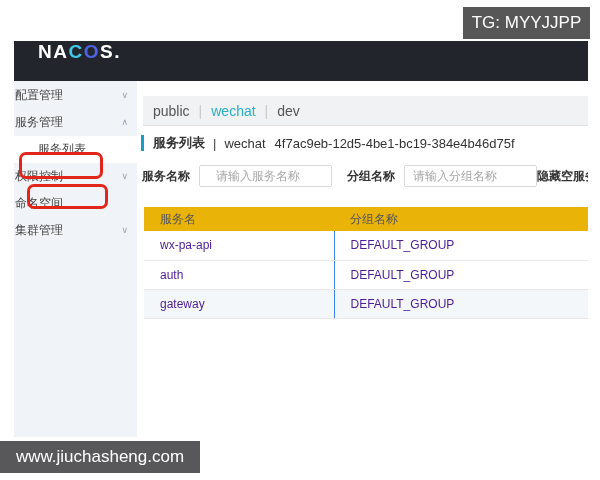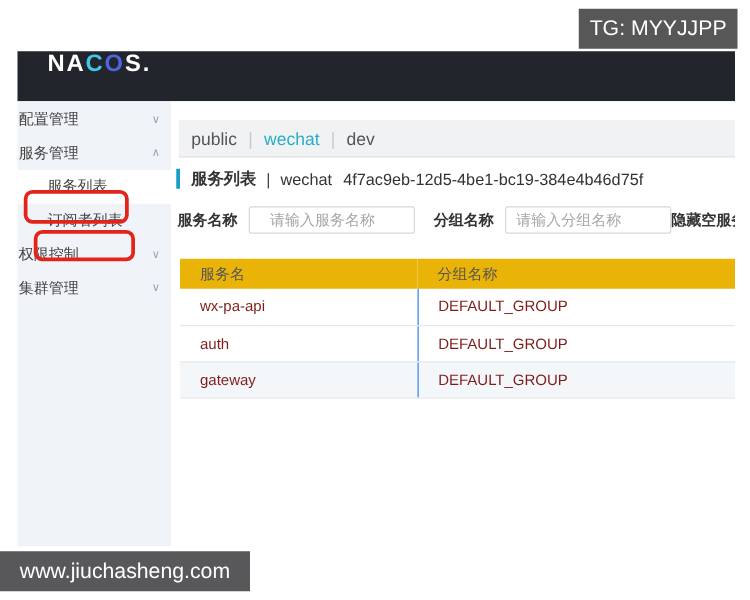--- a/index.html
+++ b/index.html
@@ -56,21 +56,21 @@
   .f-input { width:133px; height:22px; border:1px solid #d9d9d9; border-radius:2px;
     font-size:12px; padding:0 8px; color:#333; background:#fff; outline:none;
     font-family:"Liberation Sans", sans-serif; }
   .f-input::placeholder { color:#a6a6a6; }
   .f-input.first { margin-right:15px;padding-left:16px; }
   .toggle-label { margin-left:auto; }
 
   table.svc { margin:20px 0 0 7px; width:calc(100% - 7px); border-collapse:collapse; }
   .svc th { height:24px; background:#eab308; font-size:12px; font-weight:normal; color:#555;
     text-align:left; padding-left:16px; }
-  .svc td { height:29px; font-size:12px; color:#7f1d1d; text-align:left; padding-left:16px;
+  .svc td { height:29px; font-size:12px; color:#4c1d95; text-align:left; padding-left:16px;
     border-bottom:1px solid #e8e8e8; }
   .svc td.c2 { border-left:1px solid #3b82f6; }
   .svc th.c1, .svc td.c1 { width:190px; }
   .svc tr.shade td { background:#f4f7fa; }
 </style>
 </head>
 <body>
 
 <div class="page">
 
@@ -96,26 +96,26 @@
             <span>配置管理</span>
             <span class="chev">∨</span>
           </div>
           <div class="sb-item">
             <span>服务管理</span>
             <span class="chev">∧</span>
           </div>
           <div class="sb-item sub selected">
             <span>服务列表</span>
           </div>
-          <div class="sb-item sub">
-            <span>订阅者列表</span>
-          </div>
           <div class="sb-item">
             <span>权限控制</span>
             <span class="chev">∨</span>
+          </div>
+          <div class="sb-item">
+            <span>命名空间</span>
           </div>
           <div class="sb-item">
             <span>集群管理</span>
             <span class="chev">∨</span>
           </div>
         </div>
         <div class="red-box" id="rb1"></div>
         <div class="red-box" id="rb2"></div>
       </div>
 

